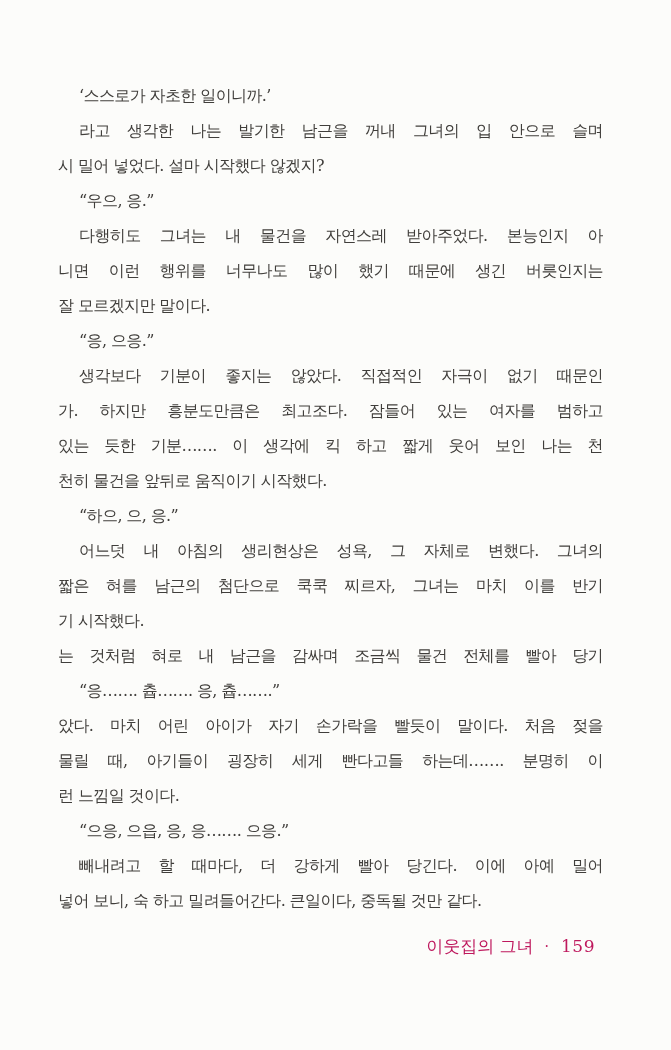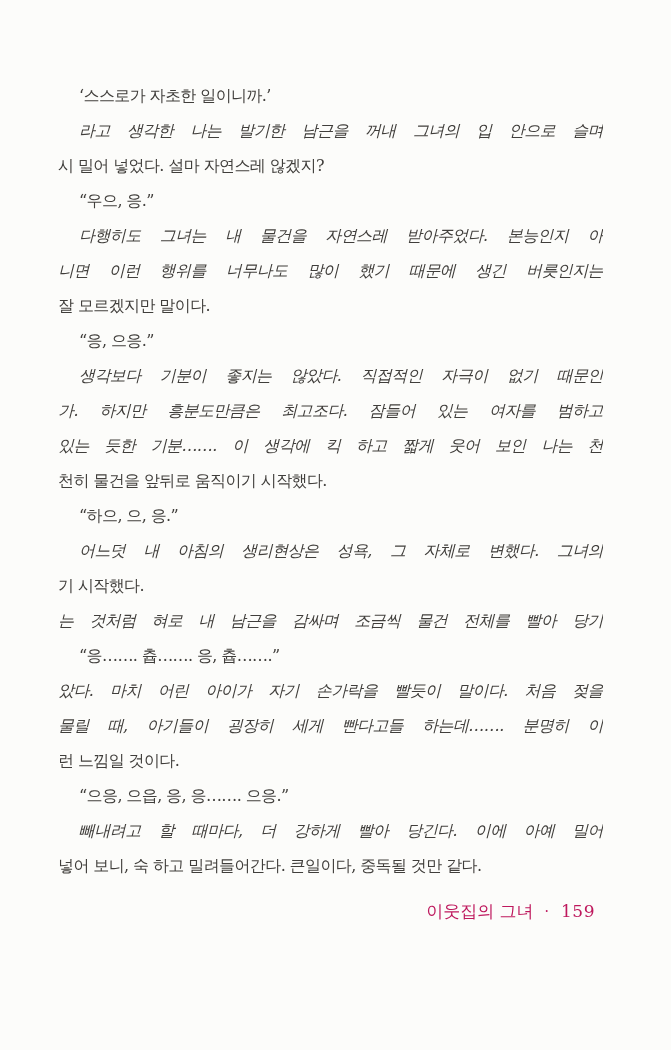--- a/index.html
+++ b/index.html
@@ -37,21 +37,20 @@
     overflow: hidden;
     text-align: left;
   }
   .line.first {
     text-indent: 21px;
   }
   
   .line.fill {
     text-align: justify;
     text-align-last: justify;
-    font-style: italic;
   }
   .footer {
     margin-top: 16px;
     padding-right: 8px;
     text-align: right;
     font-size: 17px;
     line-height: 24px;
     color: #be185d;
   }
   .footer .sep {
@@ -67,21 +66,21 @@
 </head>
 <body>
 
 <div class="page">
   <div class="text-block" id="paragraphs">
       <div class="paragraph">
         <div class="line first">‘스스로가 자초한 일이니까.’</div>
       </div>
       <div class="paragraph">
         <div class="line first fill">라고 생각한 나는 발기한 남근을 꺼내 그녀의 입 안으로 슬며</div>
-        <div class="line">시 밀어 넣었다. 설마 자연스레 않겠지?</div>
+        <div class="line">시 밀어 넣었다. 설마 시작했다 않겠지?</div>
       </div>
       <div class="paragraph">
         <div class="line first">“우으, 응.”</div>
       </div>
       <div class="paragraph">
         <div class="line first fill">다행히도 그녀는 내 물건을 자연스레 받아주었다. 본능인지 아</div>
         <div class="line fill">니면 이런 행위를 너무나도 많이 했기 때문에 생긴 버릇인지는</div>
         <div class="line">잘 모르겠지만 말이다.</div>
       </div>
       <div class="paragraph">
@@ -91,20 +90,21 @@
         <div class="line first fill">생각보다 기분이 좋지는 않았다. 직접적인 자극이 없기 때문인</div>
         <div class="line fill">가. 하지만 흥분도만큼은 최고조다. 잠들어 있는 여자를 범하고</div>
         <div class="line fill">있는 듯한 기분……. 이 생각에 킥 하고 짧게 웃어 보인 나는 천</div>
         <div class="line">천히 물건을 앞뒤로 움직이기 시작했다.</div>
       </div>
       <div class="paragraph">
         <div class="line first">“하으, 으, 응.”</div>
       </div>
       <div class="paragraph">
         <div class="line first fill">어느덧 내 아침의 생리현상은 성욕, 그 자체로 변했다. 그녀의</div>
+        <div class="line fill">짧은 혀를 남근의 첨단으로 쿡쿡 찌르자, 그녀는 마치 이를 반기</div>
         <div class="line">기 시작했다.</div>
         <div class="line fill">는 것처럼 혀로 내 남근을 감싸며 조금씩 물건 전체를 빨아 당기</div>
       </div>
       <div class="paragraph">
         <div class="line first">“응……. 츕……. 응, 츕…….”</div>
       </div>
       <div class="paragraph">
         <div class="line fill">았다. 마치 어린 아이가 자기 손가락을 빨듯이 말이다. 처음 젖을</div>
         <div class="line fill">물릴 때, 아기들이 굉장히 세게 빤다고들 하는데……. 분명히 이</div>
         <div class="line">런 느낌일 것이다.</div>

